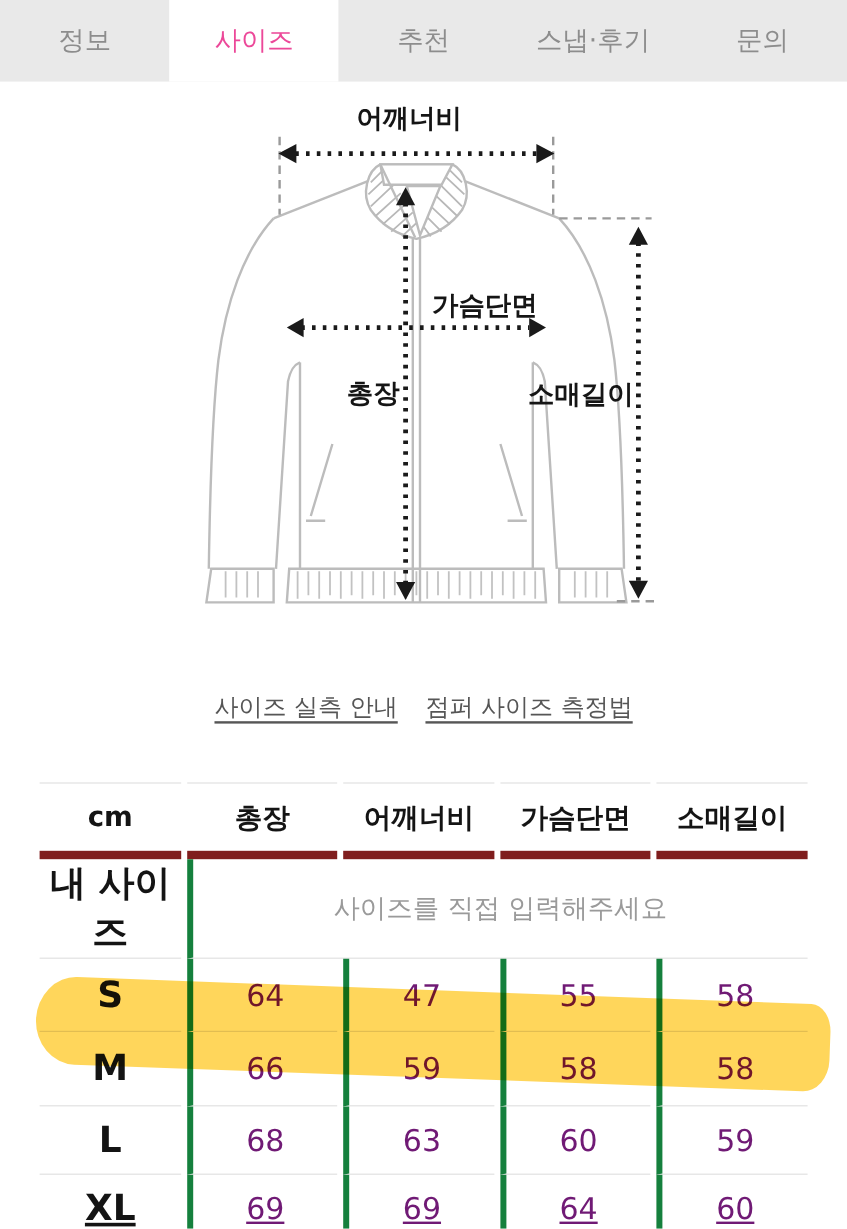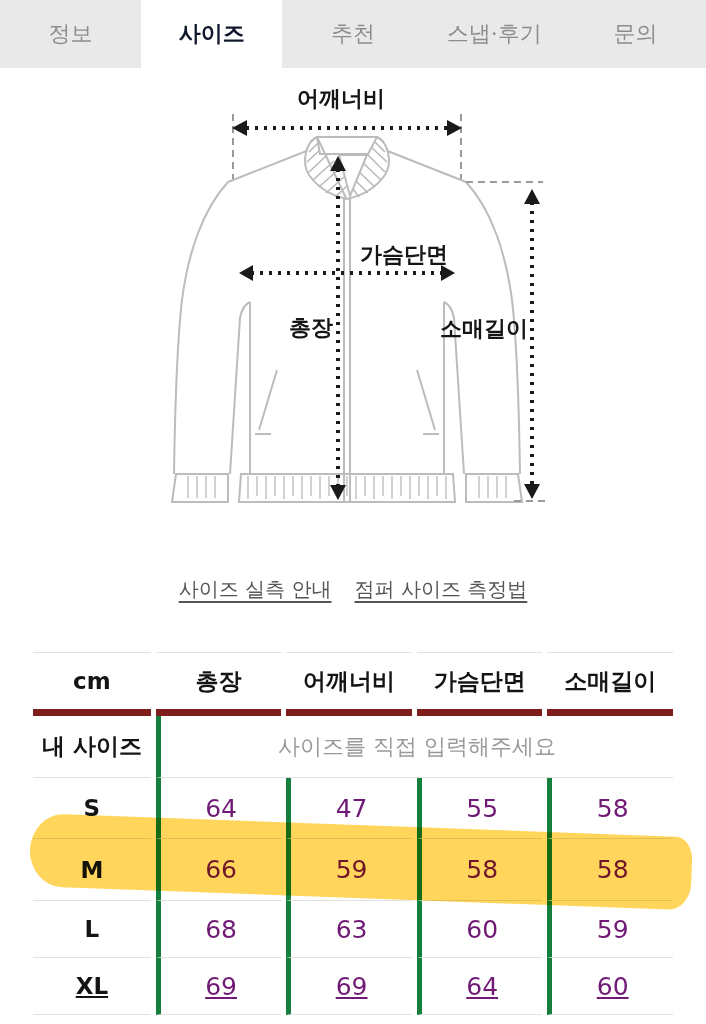--- a/index.html
+++ b/index.html
@@ -3,41 +3,41 @@
 <meta charset="utf-8">
 <style>
   html,body { margin:0; padding:0; background:#fff; }
   body { width:706px; height:1024px; font-family:"DejaVu Sans","Liberation Sans",sans-serif; }
   .screen { position:relative; width:706px; height:1024px; background:#fff; overflow:hidden; }
 
   
   .tabbar { position:absolute; top:0; left:0; width:706px; height:68px; display:flex; background:#e9e9e9; }
   .tab { flex:1 1 0; display:flex; align-items:center; justify-content:center;
          font-size:22px; color:#8d8d8d; cursor:pointer; white-space:nowrap; }
-  .tab.active { background:#ffffff; color:#0f172a; font-weight:bold; }
+  .tab.active { background:#ffffff; color:#ec4899; font-weight:normal; }
 
   
   .diagram { position:absolute; top:68px; left:0; width:706px; height:500px; }
   .diagram svg { display:block; }
   .dlabel { font-size:22px; font-weight:bold; fill:#151515; }
 
   
   .links { position:absolute; top:576px; left:0; width:706px; text-align:center; }
   .links a { font-size:20px; color:#565656; text-decoration:underline; text-underline-offset:5px;
              margin:0 9px; cursor:pointer;text-align:center; }
 
   
   .size-table { position:absolute; top:652px; left:28px; width:650px;
                 border-collapse:separate; border-spacing:5px 0; table-layout:fixed; }
   .size-table th, .size-table td { padding:0; text-align:center; vertical-align:middle; }
   .size-table th { border-top:1px solid #e2e2e2; border-bottom:7px solid #7f1d1d;
                    height:56px; font-size:23px; font-weight:bold; color:#141414; }
   .size-table td { border-bottom:1px solid #e2e2e2; }
   .size-table td + td { border-left:5px solid #15803d; }
-  td.size-label { font-size:23px; font-weight:bold; color:#141414; }
+  td.size-label { font-size:30px; font-weight:bold; color:#141414; }
   td.num { font-size:25px; color:#701a75; font-weight:normal; }
   td.placeholder { font-size:22px; color:#9a9a9a; }
   tr.row-mysize td { height:61px; }
   tr.row-s td { height:60px; }
   tr.row-m td { height:61px; }
   tr.row-l td { height:56px; }
   tr.row-xl td { height:56px;text-decoration:underline; }
 
   
   .marker { position:absolute; left:30px; top:813px; width:662px; height:73px;

